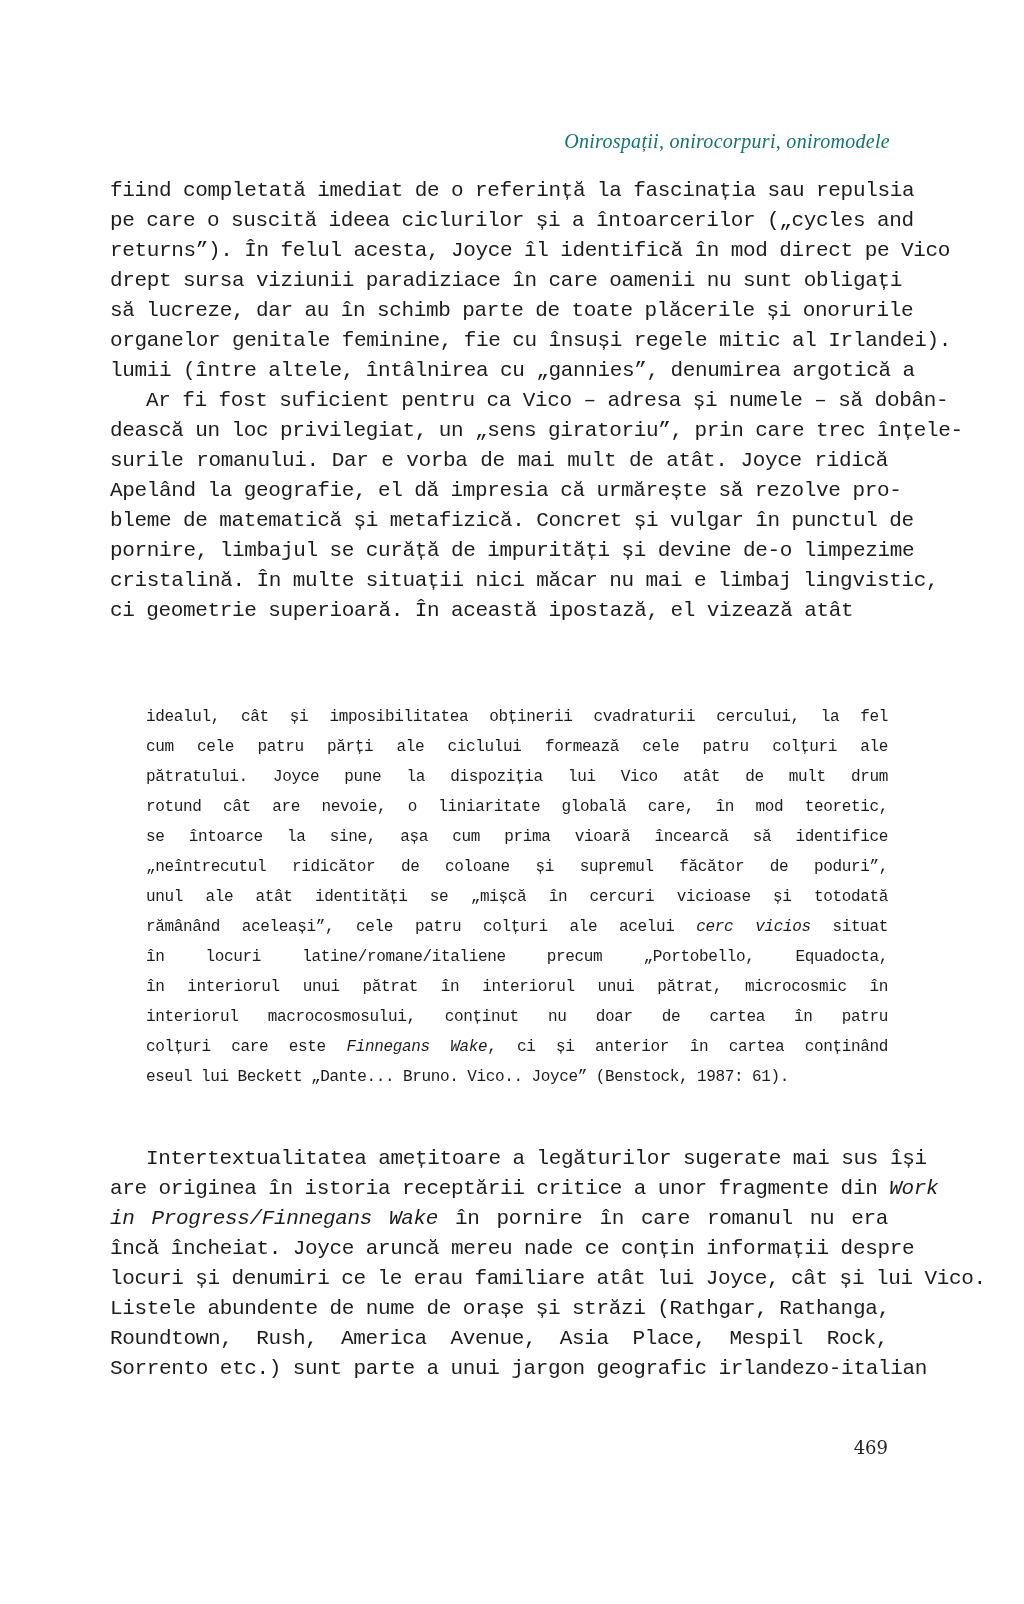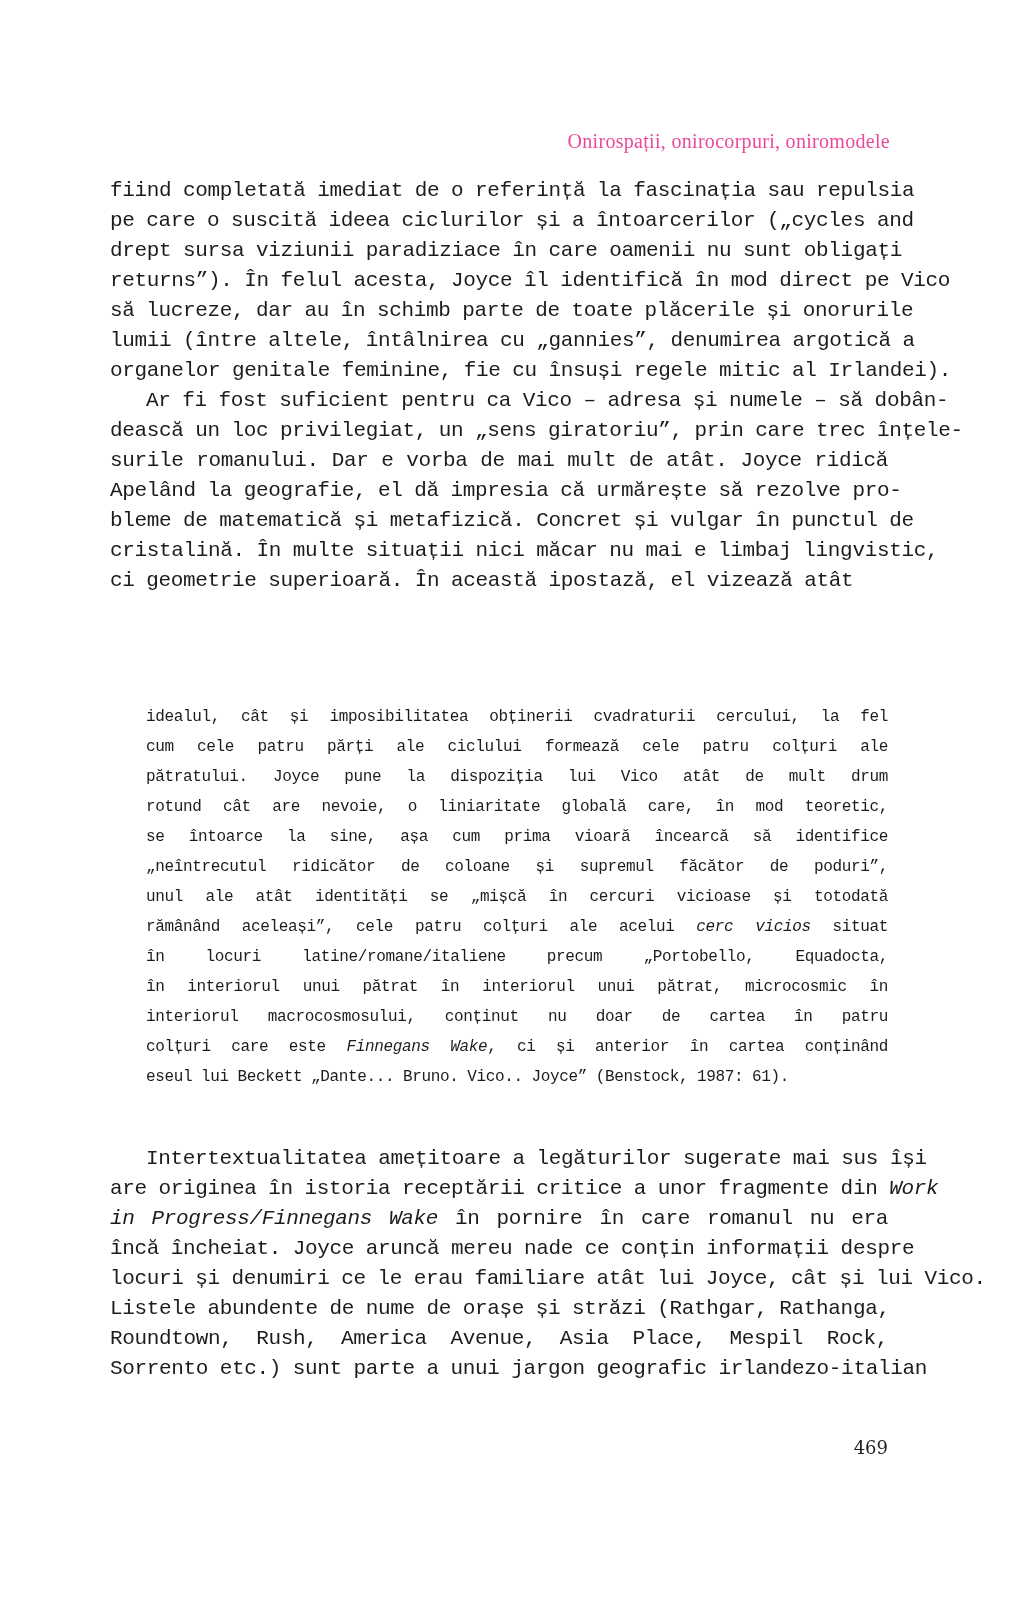--- a/index.html
+++ b/index.html
@@ -18,23 +18,24 @@
     .page {
       position: absolute;
       left: 0; top: 0;
       width: 1024px; height: 1604px;
     }
     .running-head {
       position: absolute;
       top: 130px;
       right: 134px;
       font-family: "Liberation Serif", "DejaVu Serif", serif;
+      font-style: italic;
       font-size: 20px;
       letter-spacing: 0.3px;
-      color: #ec4899;
+      color: #0f766e;
     }
     .block {
       position: absolute;
       left: 110px;
       width: 778px;
     }
     .line {
       display: block;
       height: 30px;
       line-height: 30px;
@@ -74,33 +75,34 @@
 </head>
 <body>
 
 <div class="page">
 
   <div class="running-head">Onirospații, onirocorpuri, oniromodele</div>
 
   <div class="block" style="top:176px;">
     <span class="line">fiind completată imediat de o referință la fascinația sau repulsia</span>
     <span class="line">pe care o suscită ideea ciclurilor și a întoarcerilor („cycles and</span>
+    <span class="line">returns”). În felul acesta, Joyce îl identifică în mod direct pe Vico</span>
     <span class="line">drept sursa viziunii paradiziace în care oamenii nu sunt obligați</span>
-    <span class="line">returns”). În felul acesta, Joyce îl identifică în mod direct pe Vico</span>
     <span class="line">să lucreze, dar au în schimb parte de toate plăcerile și onorurile</span>
+    <span class="line last">organelor genitale feminine, fie cu însuși regele mitic al Irlandei).</span>
     <span class="line">lumii (între altele, întâlnirea cu „gannies”, denumirea argotică a</span>
-    <span class="line last">organelor genitale feminine, fie cu însuși regele mitic al Irlandei).</span>
   </div>
 
   <div class="block" style="top:386px;">
     <span class="line indent">Ar fi fost suficient pentru ca Vico – adresa și numele – să dobân-</span>
     <span class="line">dească un loc privilegiat, un „sens giratoriu”, prin care trec înțele-</span>
     <span class="line">surile romanului. Dar e vorba de mai mult de atât. Joyce ridică</span>
     <span class="line">Apelând la geografie, el dă impresia că urmărește să rezolve pro-</span>
     <span class="line">bleme de matematică și metafizică. Concret și vulgar în punctul de</span>
+    <span class="line">pornire, limbajul se curăță de impurități și devine de-o limpezime</span>
     <span class="line">cristalină. În multe situații nici măcar nu mai e limbaj lingvistic,</span>
     <span class="line last">ci geometrie superioară. În această ipostază, el vizează atât</span>
   </div>
 
   <div class="quote" style="top:702px;" id="quote-block">
       <span class="line">idealul, cât și imposibilitatea obținerii cvadraturii cercului, la fel</span>
       <span class="line">cum cele patru părți ale ciclului formează cele patru colțuri ale</span>
       <span class="line">pătratului. Joyce pune la dispoziția lui Vico atât de mult drum</span>
       <span class="line">rotund cât are nevoie, o liniaritate globală care, în mod teoretic,</span>
       <span class="line">se întoarce la sine, așa cum prima vioară încearcă să identifice</span>

